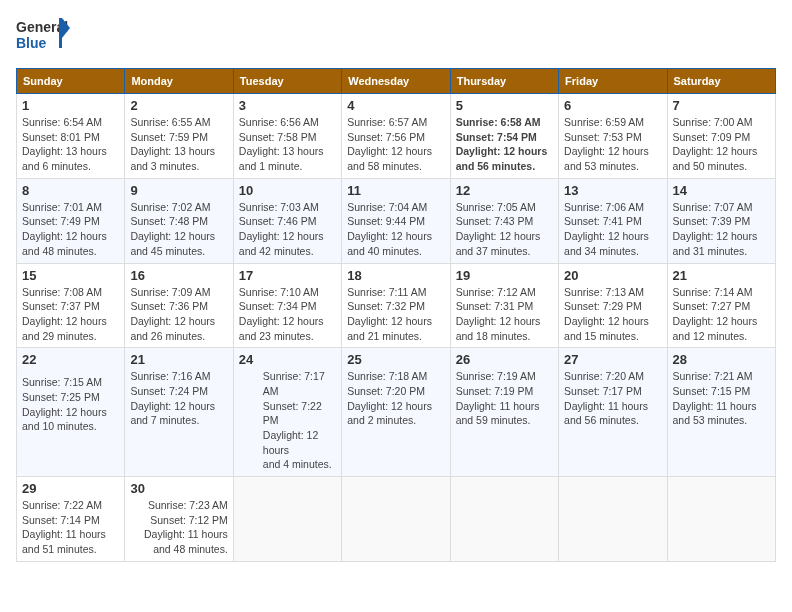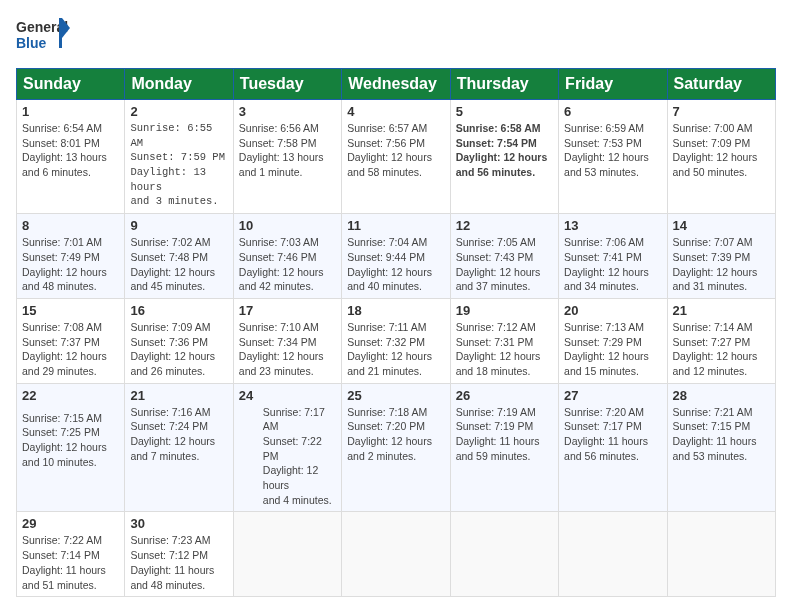--- a/index.html
+++ b/index.html
@@ -32,25 +32,25 @@
     .location-title {
       font-size: 16px;
       color: #555;
     }
     .calendar {
       width: 100%;
       border-collapse: collapse;
       font-size: 11px;
     }
     .calendar th {
-      background: #15803d;
+      background: #a16207;
       color: #fff;
       text-align: left;
       padding: 6px 6px;
-      font-size: 16px;
+      font-size: 11px;
       font-weight: bold;
       border: 1px solid #1a5fa8;
     }
     .calendar td {
       vertical-align: top;
       padding: 4px 5px;
       border: 1px solid #ddd;
       width: calc(100% / 7);
       min-height: 80px;
       background: #fff;
@@ -108,21 +108,21 @@
   <tr>
         <td>
           <span class="day-num">1</span>
           <div class="day-info" style="white-space: pre-line;">Sunrise: 6:54 AM
 Sunset: 8:01 PM
 Daylight: 13 hours
 and 6 minutes.</div>
         </td>
         <td>
           <span class="day-num">2</span>
-          <div class="day-info" style="white-space: pre-line; font-family: Liberation Mono, monospace;">Sunrise: 6:55 AM
+          <div class="day-info" style="white-space: pre-line;">Sunrise: 6:55 AM
 Sunset: 7:59 PM
 Daylight: 13 hours
 and 3 minutes.</div>
         </td>
         <td>
           <span class="day-num">3</span>
           <div class="day-info" style="white-space: pre-line;">Sunrise: 6:56 AM
 Sunset: 7:58 PM
 Daylight: 13 hours
 and 1 minute.</div>
@@ -312,21 +312,21 @@
       <tr>
         <td>
           <span class="day-num">29</span>
           <div class="day-info" style="white-space: pre-line;">Sunrise: 7:22 AM
 Sunset: 7:14 PM
 Daylight: 11 hours
 and 51 minutes.</div>
         </td>
         <td>
           <span class="day-num">30</span>
-          <div class="day-info" style="white-space: pre-line;">Sunrise: 7:23 AM
+          <div class="day-info" style="white-space: pre-line; text-align: right;">Sunrise: 7:23 AM
 Sunset: 7:12 PM
 Daylight: 11 hours
 and 48 minutes.</div>
         </td>
         <td class="empty-cell"></td>
         <td class="empty-cell"></td>
         <td class="empty-cell"></td>
         <td class="empty-cell"></td>
         <td class="empty-cell"></td>
       </tr>

